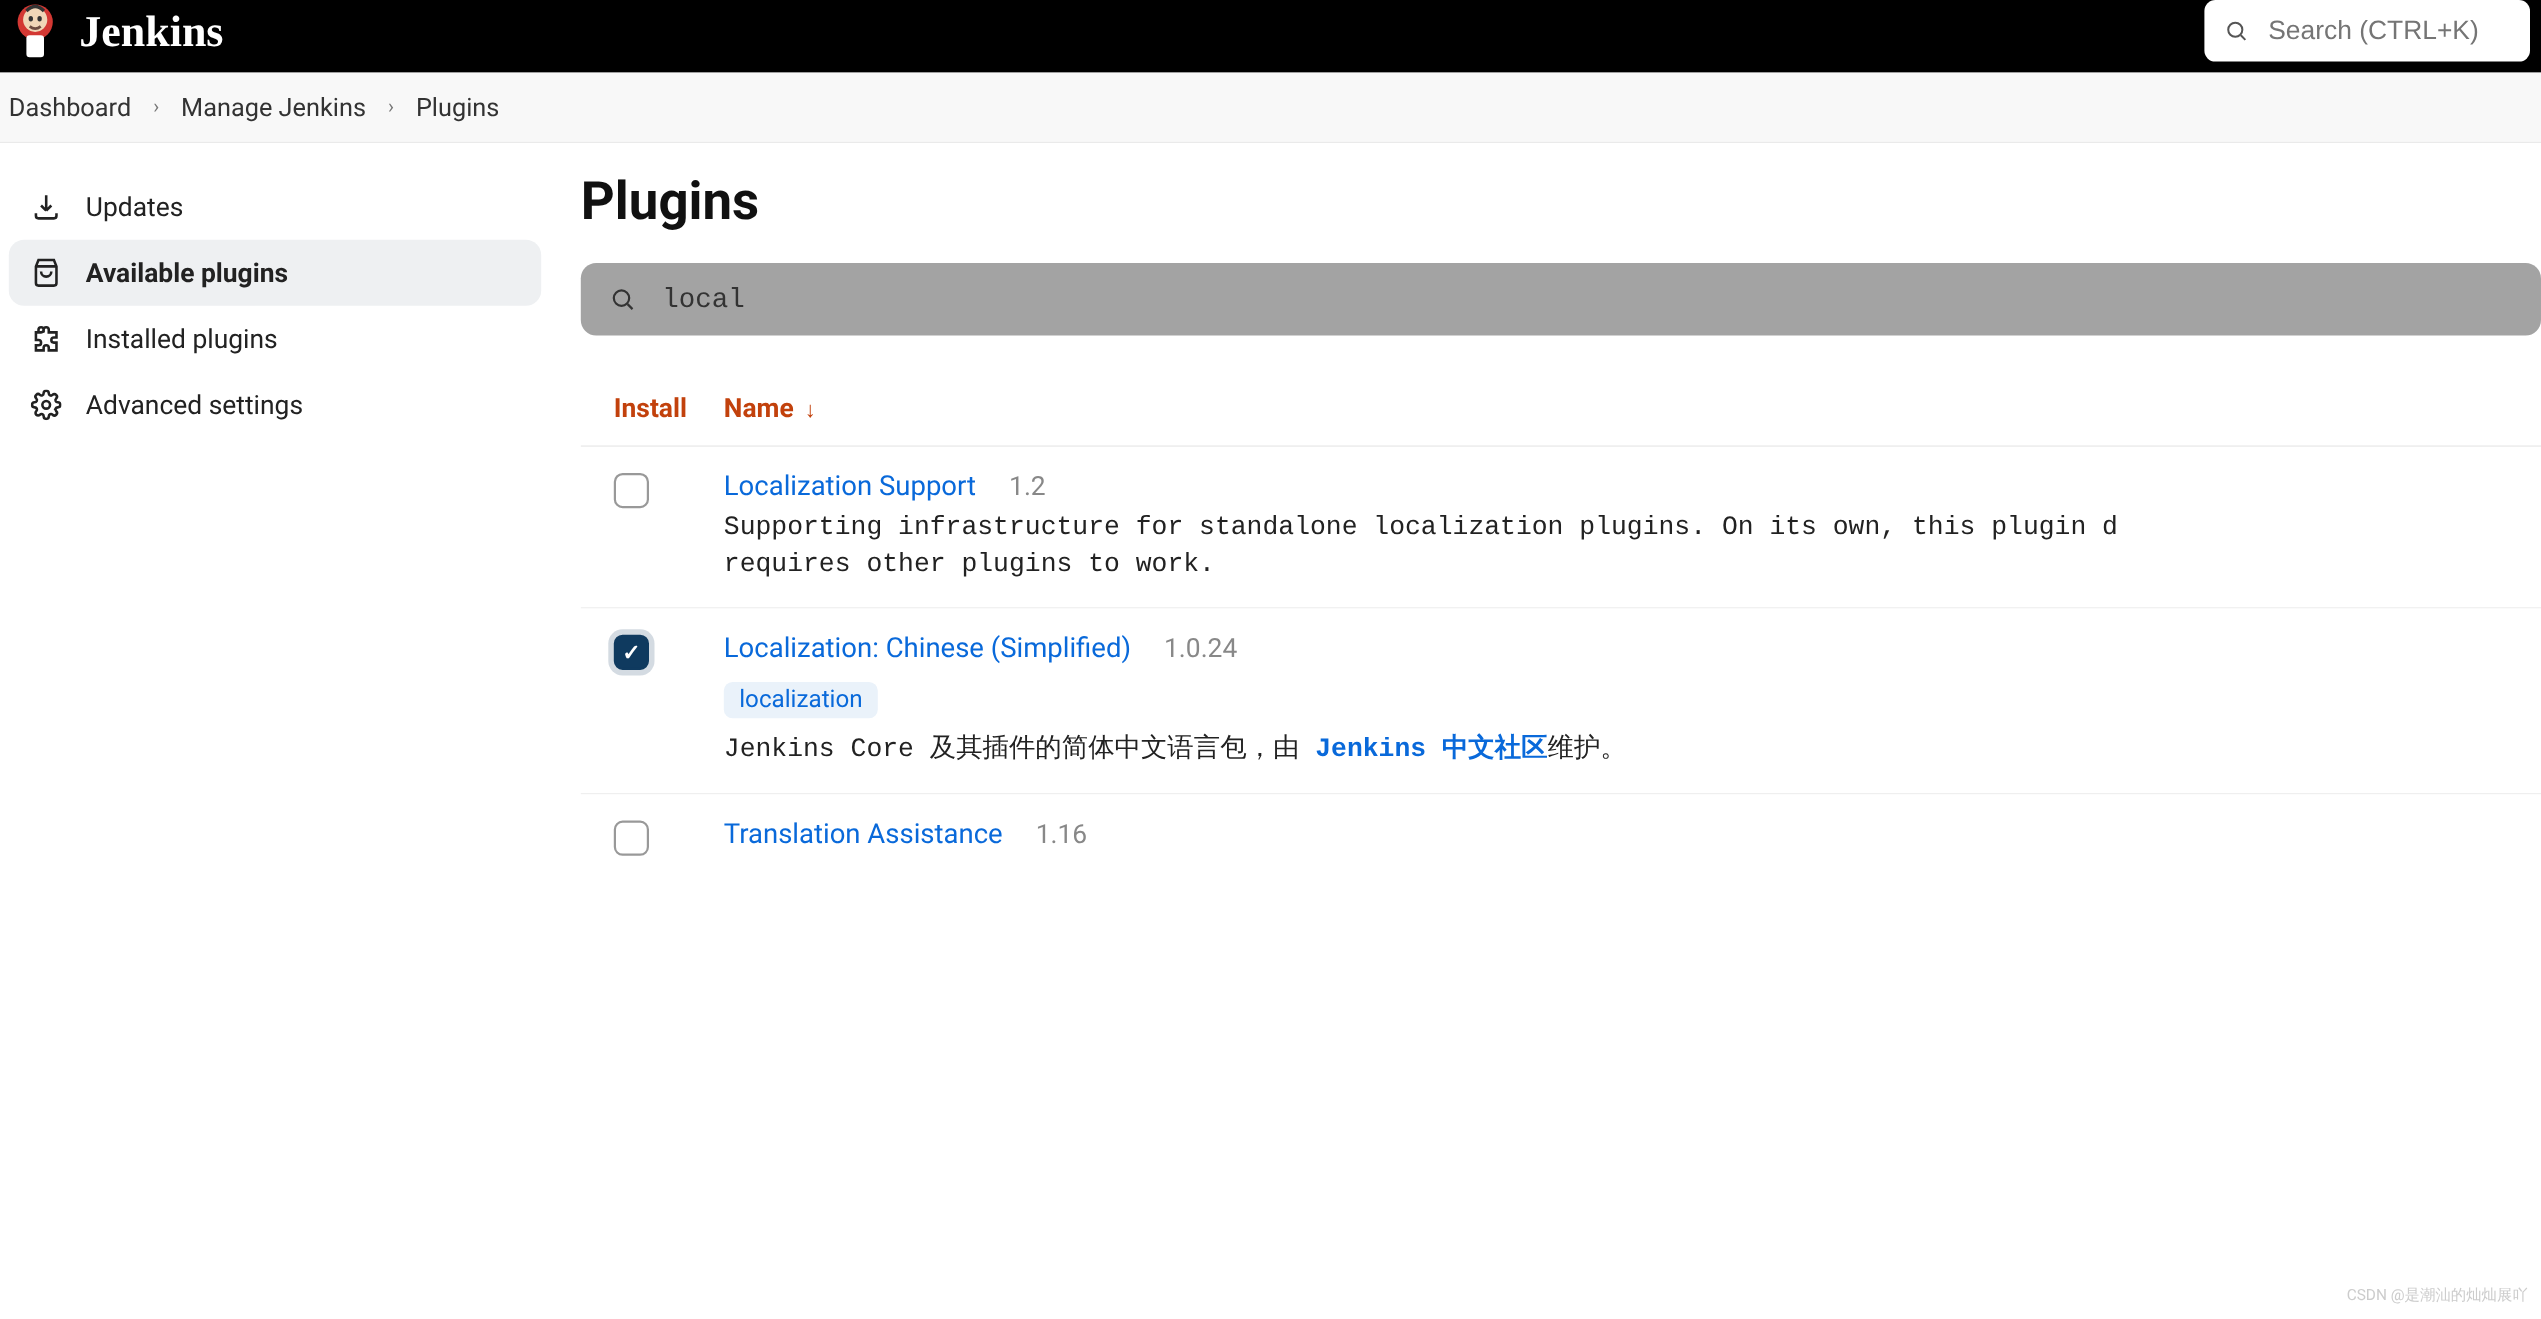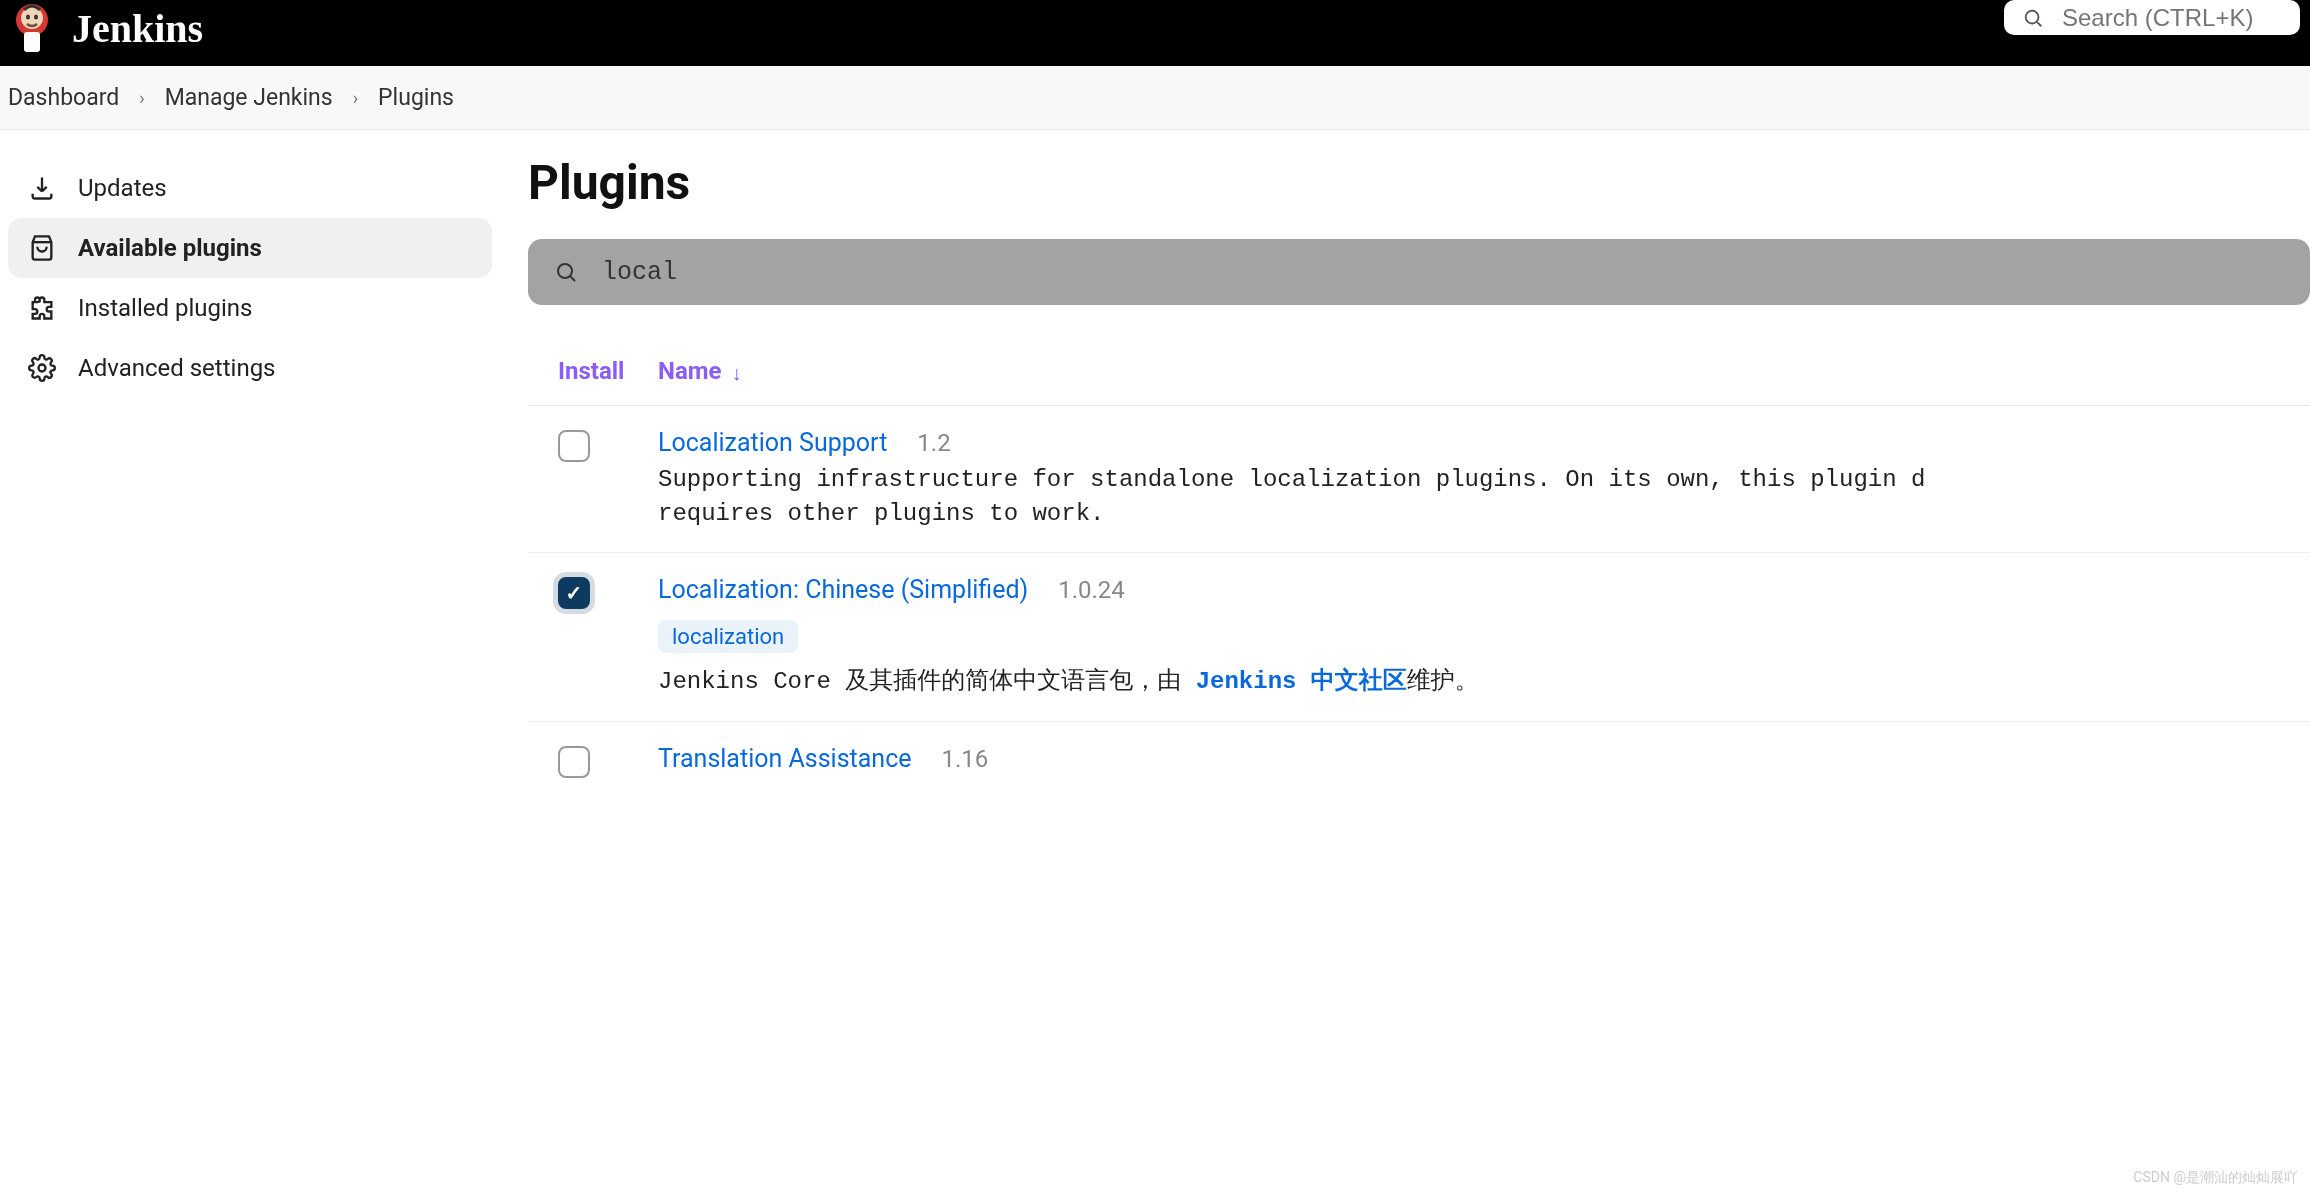--- a/index.html
+++ b/index.html
@@ -3,21 +3,21 @@
 <meta charset="utf-8">
 <style>
 * { box-sizing: border-box; margin: 0; padding: 0; }
 body { font-family: -apple-system, BlinkMacSystemFont, "Segoe UI", Roboto, Helvetica, Arial, sans-serif; background: #fff; color: #333; }
 
 
 .top-header { background: #000; height: 66px; display: flex; align-items: flex-start; padding: 0 10px; justify-content: space-between; }
 .brand { display: flex; align-items: center; gap: 18px; }
 .brand-name { color: #fff; font-family: Georgia, 'Times New Roman', serif; font-size: 40px; font-weight: 700; }
 .jenkins-logo { width: 44px; height: 56px; }
-.search-box { background: #fff; border-radius: 10px; display: flex; align-items: center; padding: 0 18px; height: 35px; min-width: 280px; }
+.search-box { background: #fff; border-radius: 10px; display: flex; align-items: center; padding: 0 18px; height: 56px; min-width: 280px; }
 .search-box svg { width: 22px; height: 22px; color: #555; margin-right: 18px; }
 .search-box input { border: none; outline: none; font-size: 24px; color: #777; background: transparent; width: 220px; }
 
 
 .breadcrumb-bar { background: #f8f8f8; border-bottom: 1px solid #eaeaea; padding: 18px 8px; }
 .breadcrumb { display: flex; align-items: center; gap: 20px; font-size: 23px; }
 .breadcrumb a { color: #333; text-decoration: none; }
 .breadcrumb .sep { color: #777; font-size: 18px; }
 
 
@@ -29,21 +29,21 @@
 .side-item { display: flex; align-items: center; gap: 22px; padding: 16px 20px; border-radius: 14px; cursor: pointer; font-size: 24px; color: #222; }
 .side-item.active { background: #eef0f2; font-weight: 700; }
 .side-item svg { width: 28px; height: 28px; flex-shrink: 0; }
 
 
 .page-title { font-size: 48px; font-weight: 700; margin-bottom: 28px; color: #111; }
 .filter-bar { background: #a3a3a3; border-radius: 14px; display: flex; align-items: center; padding: 0 26px; height: 66px; margin-bottom: 40px; font-family: Liberation Mono, monospace; }
 .filter-bar svg { width: 24px; height: 24px; color: #333; margin-right: 24px; }
 .filter-bar span { font-size: 25px; color: #333; }
 
-.table-header { display: flex; padding: 12px 30px 20px; border-bottom: 1px solid #e5e5e5; font-size: 24px; font-weight: 700; color: #8b5cf6; }
+.table-header { display: flex; padding: 12px 30px 20px; border-bottom: 1px solid #e5e5e5; font-size: 24px; font-weight: 700; color: #c2410c; }
 .col-install { width: 100px; }
 .col-name { flex: 1; display: flex; align-items: flex-end; gap: 10px; }
 .sort-arrow { font-size: 20px; font-weight: 400; }
 
 .plugin-row { display: flex; padding: 22px 30px; border-bottom: 1px solid #eee; align-items: flex-start; }
 .plugin-row .col-install { display: flex; justify-content: flex-start; padding-top: 2px; }
 .checkbox { width: 32px; height: 32px; border: 2.5px solid #999; border-radius: 8px; background: #fff; cursor: pointer; }
 .checkbox.checked { background: #0f3a5f; border-color: #0f3a5f; box-shadow: 0 0 0 5px rgba(15,58,95,0.18); display: flex; align-items: center; justify-content: center; }
 .checkbox.checked::after { content: "✓"; color: #fff; font-size: 20px; font-weight: 700; }
 

